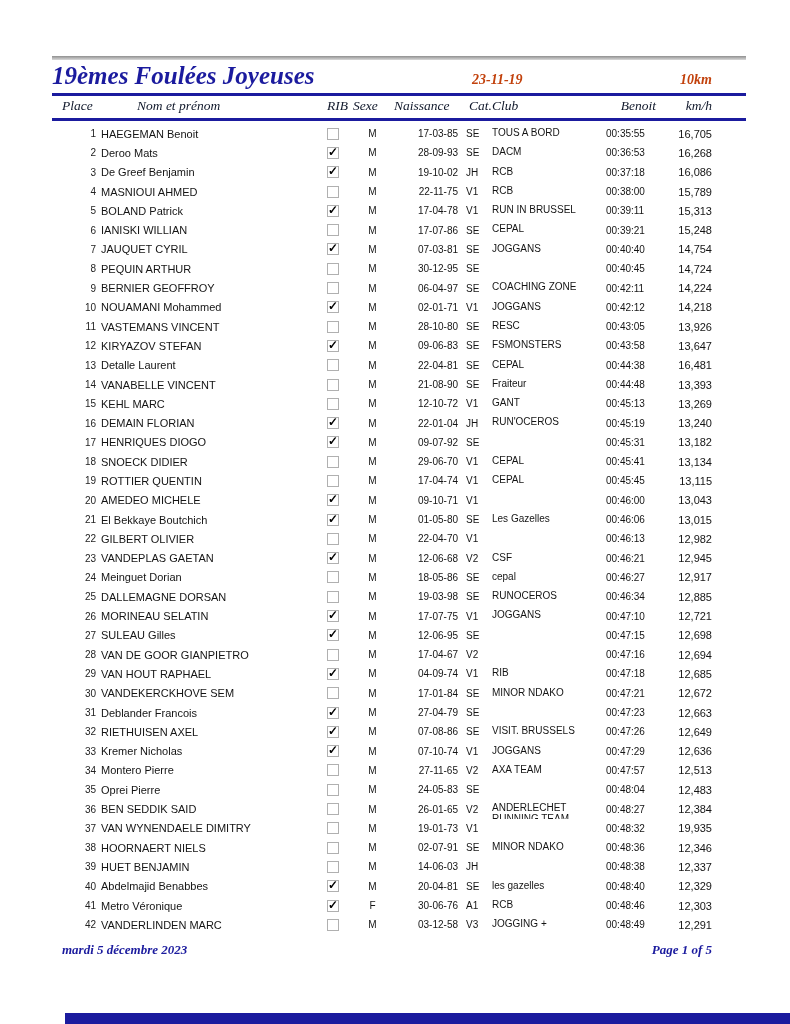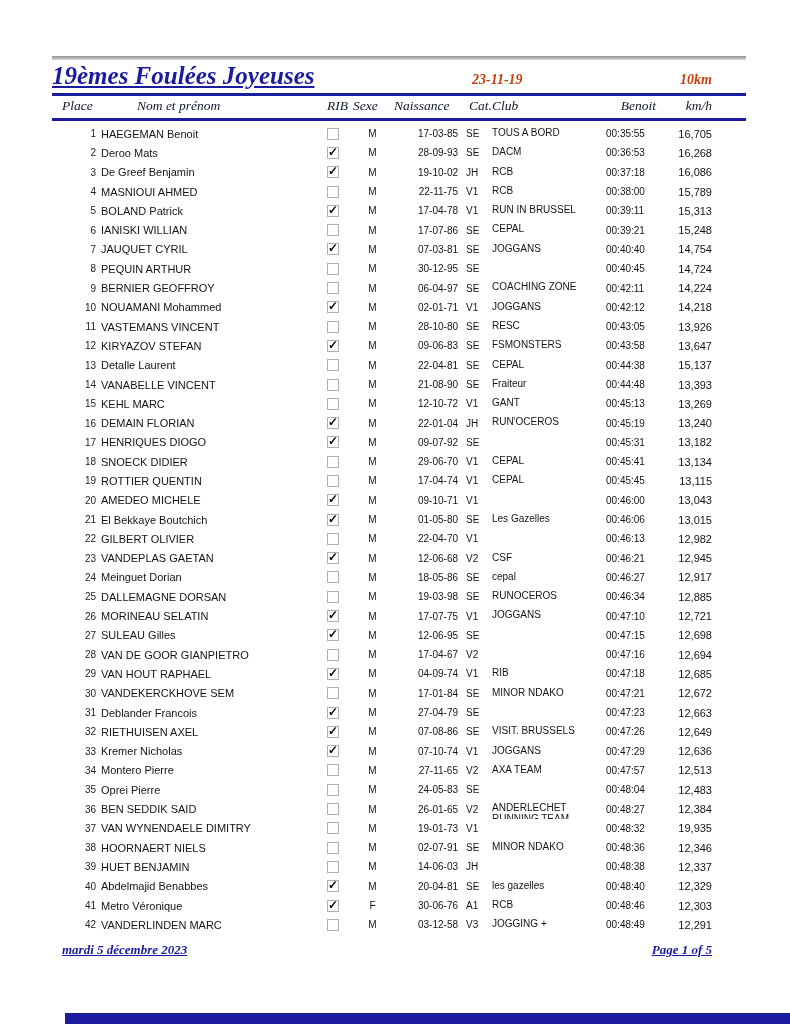--- a/index.html
+++ b/index.html
@@ -3,21 +3,21 @@
 <meta charset="utf-8">
 <style>
   html,body{margin:0;padding:0;background:#fff;}
   .page{position:relative;width:790px;height:1024px;background:#ffffff;overflow:hidden;
         font-family:"Liberation Sans",sans-serif;color:#141414;}
   .rule-gray{position:absolute;left:52px;width:694px;top:56px;height:4px;
              background:linear-gradient(#8f8f8f,#d9d9d9);}
   .titlebar{position:absolute;left:52px;top:60px;width:660px;height:30px;
             display:grid;grid-template-columns:420px 1fr auto;align-items:end;}
   .title{font-family:"Liberation Serif",serif;font-style:italic;font-weight:bold;
-         font-size:25px;color:#1b1b9e;white-space:nowrap;text-decoration:underline;}
+         font-size:25px;color:#1b1b9e;white-space:nowrap;}
   .hdate,.hdist{font-family:"Liberation Serif",serif;font-style:italic;font-weight:bold;
          font-size:14px;color:#c2410c;padding-bottom:2px;}
   .rule-navy1{position:absolute;left:52px;width:694px;top:93px;height:3px;background:#1b1b9e;}
   .rule-navy2{position:absolute;left:52px;width:694px;top:118px;height:3px;background:#1b1b9e;}
 
   .grid{display:grid;grid-template-columns:34px 231px 26px 39px 72px 28px 114px 50px 56px;}
   .colhead{position:absolute;left:62px;top:96px;width:650px;height:20px;align-items:center;
            font-family:"Liberation Serif",serif;font-style:italic;font-weight:normal;
            font-size:13.5px;color:#0f172a;}
   .colhead .h{white-space:nowrap;}
@@ -40,21 +40,21 @@
   .sexe{font-size:10px;text-align:center;}
   .naissance{font-size:10px;text-align:right;padding-right:6px;}
   .cat{font-size:10px;padding-left:2px;}
   .club{font-size:10px;white-space:normal;line-height:10.5px;height:19.3px;
         overflow:hidden;padding-top:4px;box-sizing:border-box;}
   .chrono{font-size:10px;}
   .speed{font-size:11px;text-align:right;}
 
   .footer{position:absolute;left:62px;top:942px;width:650px;display:flex;
           justify-content:space-between;font-family:"Liberation Serif",serif;
-          font-style:italic;font-weight:bold;font-size:13px;color:#1b1b9e;text-decoration:underline;}
+          font-style:italic;font-weight:bold;font-size:13px;color:#1b1b9e;}
   .bottombar{position:absolute;left:65px;right:0;bottom:0;height:11px;background:#1b1b9e;}
 </style>
 </head>
 <body>
 
 <div class="page">
 
   <div class="rule-gray"></div>
 
   <div class="titlebar">
@@ -278,21 +278,21 @@
       <span class="c ribc">
         <span class="checkbox">
           <span class="check"></span>
         </span>
       </span>
       <span class="c sexe">M</span>
       <span class="c naissance">22-04-81</span>
       <span class="c cat">SE</span>
       <span class="club">CEPAL</span>
       <span class="c chrono">00:44:38</span>
-      <span class="c speed">15,137</span>
+      <span class="c speed">16,481</span>
     </div>
 
     <div class="row grid">
       <span class="c place">14</span>
       <span class="c name">VANABELLE VINCENT</span>
       <span class="c ribc">
         <span class="checkbox">
           <span class="check"></span>
         </span>
       </span>

